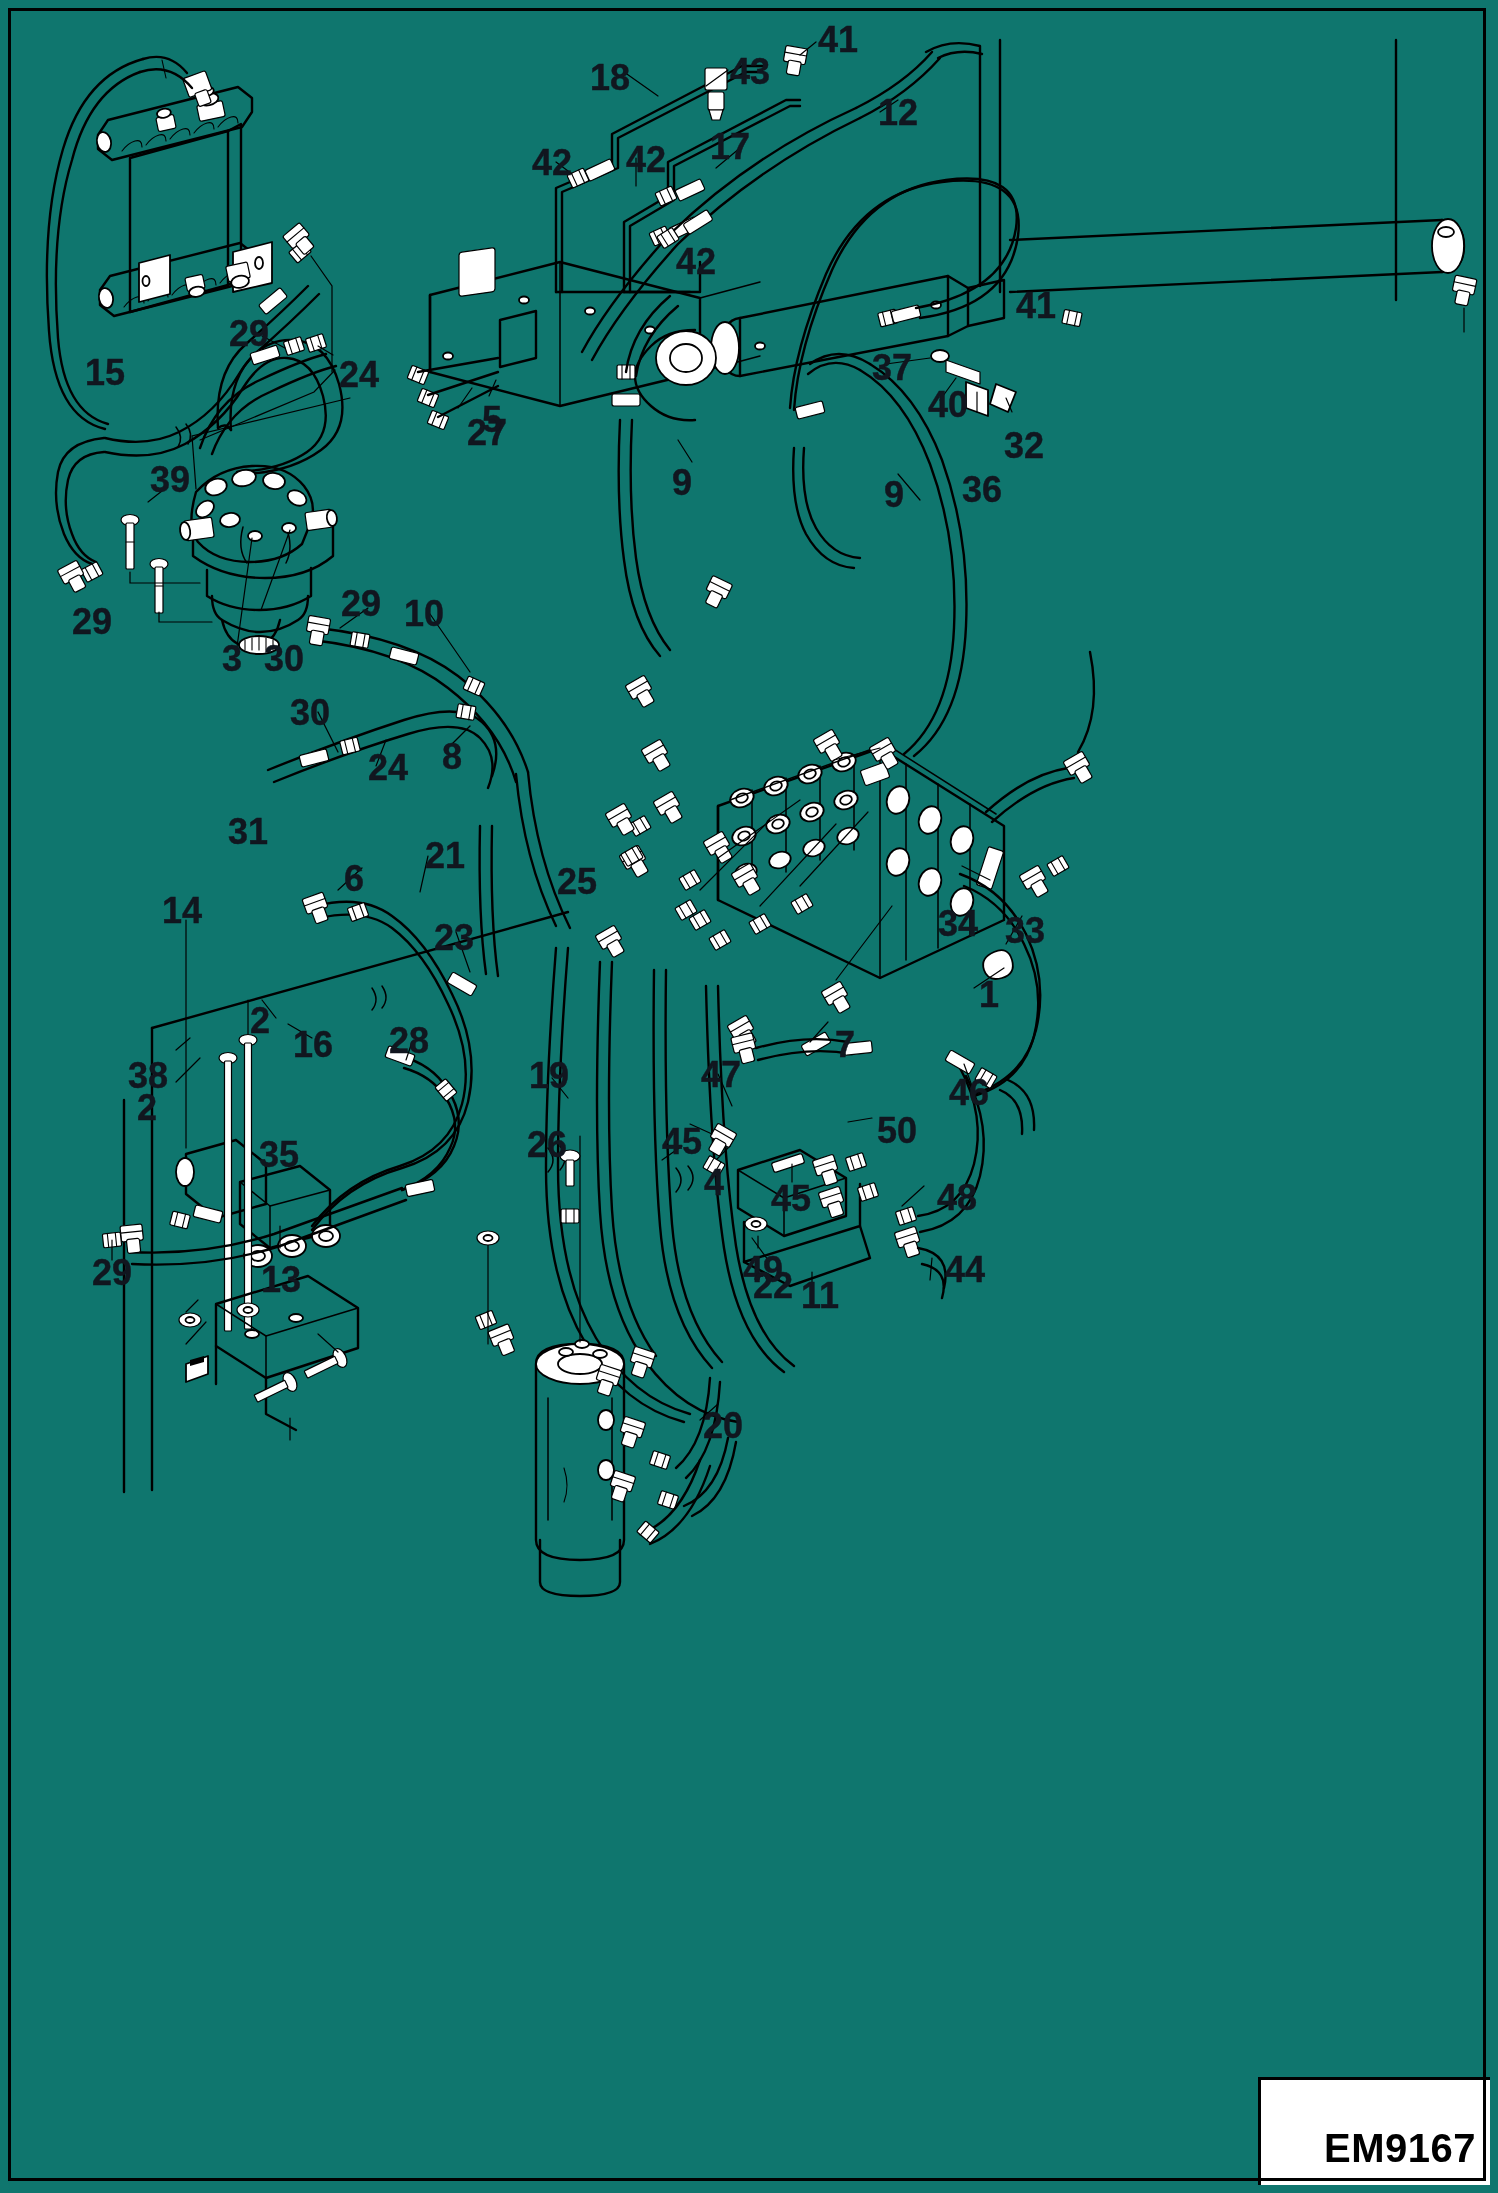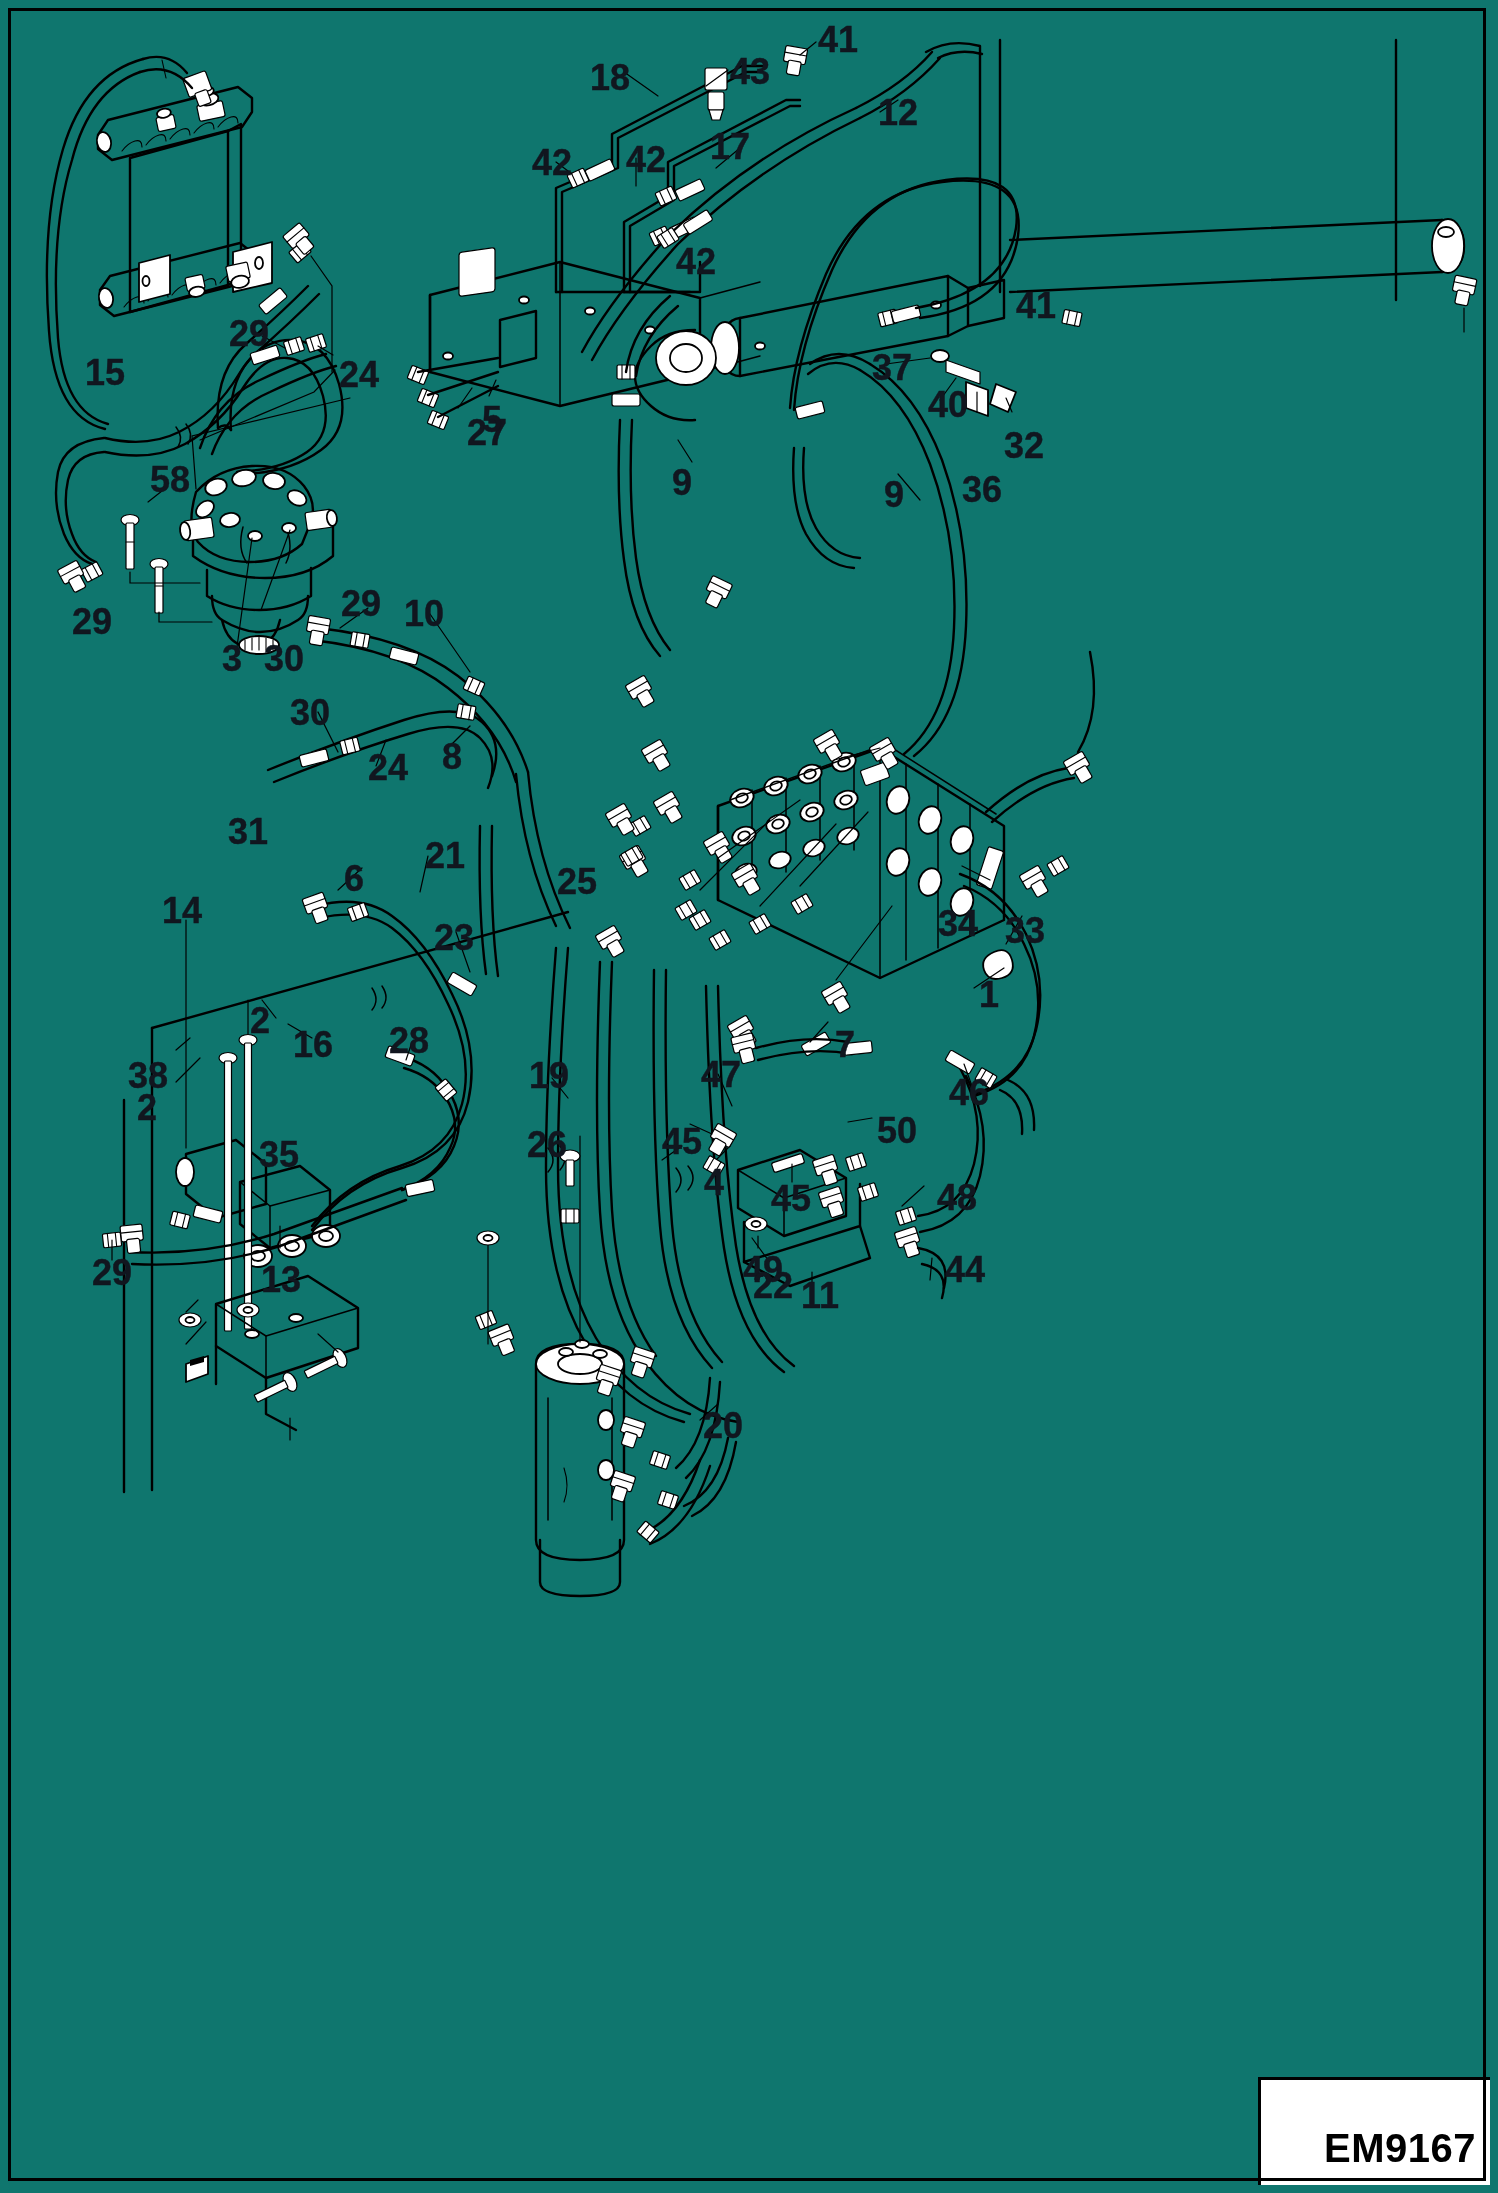--- a/index.html
+++ b/index.html
@@ -904,21 +904,21 @@
       <div class="callout" style="left: 1016px; top: 288px;">41</div>
       <div class="callout" style="left: 872px; top: 350px;">37</div>
       <div class="callout" style="left: 928px; top: 387px;">40</div>
       <div class="callout" style="left: 962px; top: 428px; margin-top: 44px;">36</div>
       <div class="callout" style="left: 1004px; top: 428px;">32</div>
       <div class="callout" style="left: 229px; top: 316px;">29</div>
       <div class="callout" style="left: 339px; top: 357px;">24</div>
       <div class="callout" style="left: 85px; top: 355px;">15</div>
       <div class="callout" style="left: 467px; top: 415px;">27</div>
       <div class="callout" style="left: 482px; top: 402px;">5</div>
-      <div class="callout" style="left: 150px; top: 462px;">58</div>
+      <div class="callout" style="left: 150px; top: 462px;">39</div>
       <div class="callout" style="left: 672px; top: 465px;">9</div>
       <div class="callout" style="left: 884px; top: 477px;">9</div>
       <div class="callout" style="left: 72px; top: 604px;">29</div>
       <div class="callout" style="left: 222px; top: 641px;">3</div>
       <div class="callout" style="left: 264px; top: 641px;">30</div>
       <div class="callout" style="left: 341px; top: 586px;">29</div>
       <div class="callout" style="left: 404px; top: 596px;">10</div>
       <div class="callout" style="left: 290px; top: 695px;">30</div>
       <div class="callout" style="left: 368px; top: 750px;">24</div>
       <div class="callout" style="left: 442px; top: 739px;">8</div>

